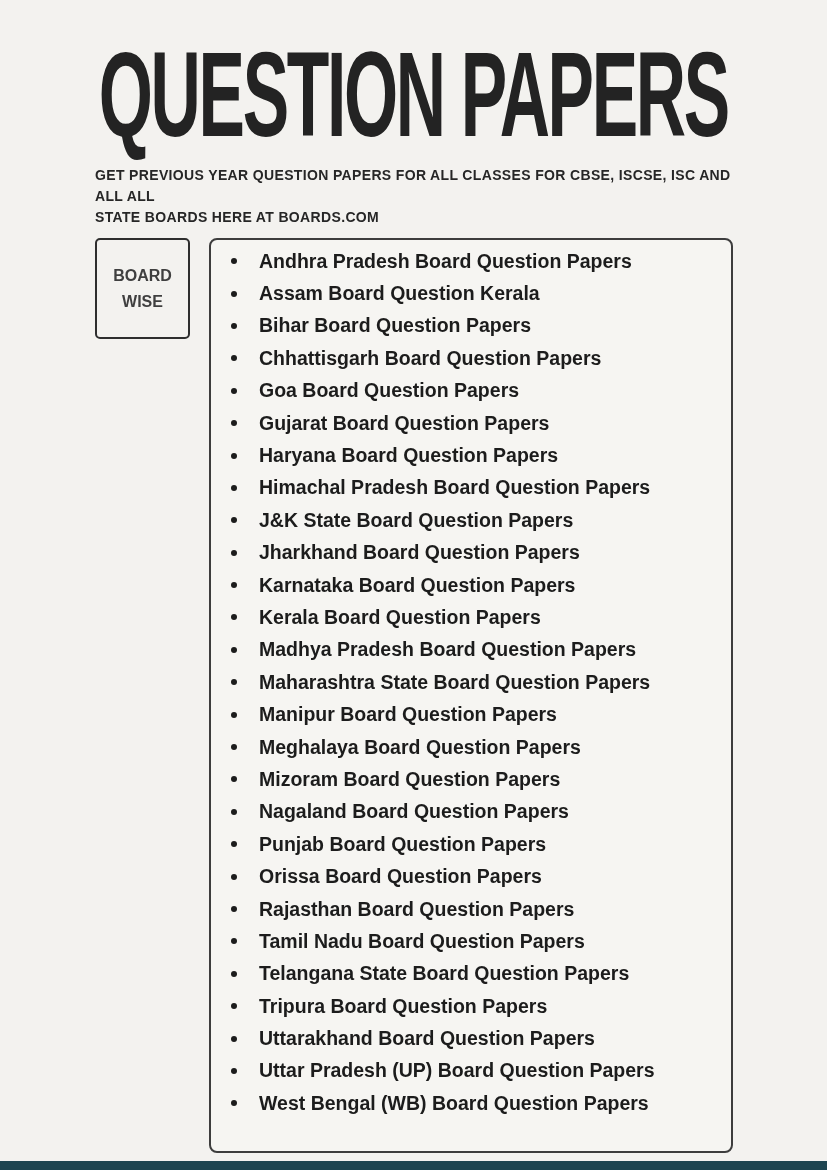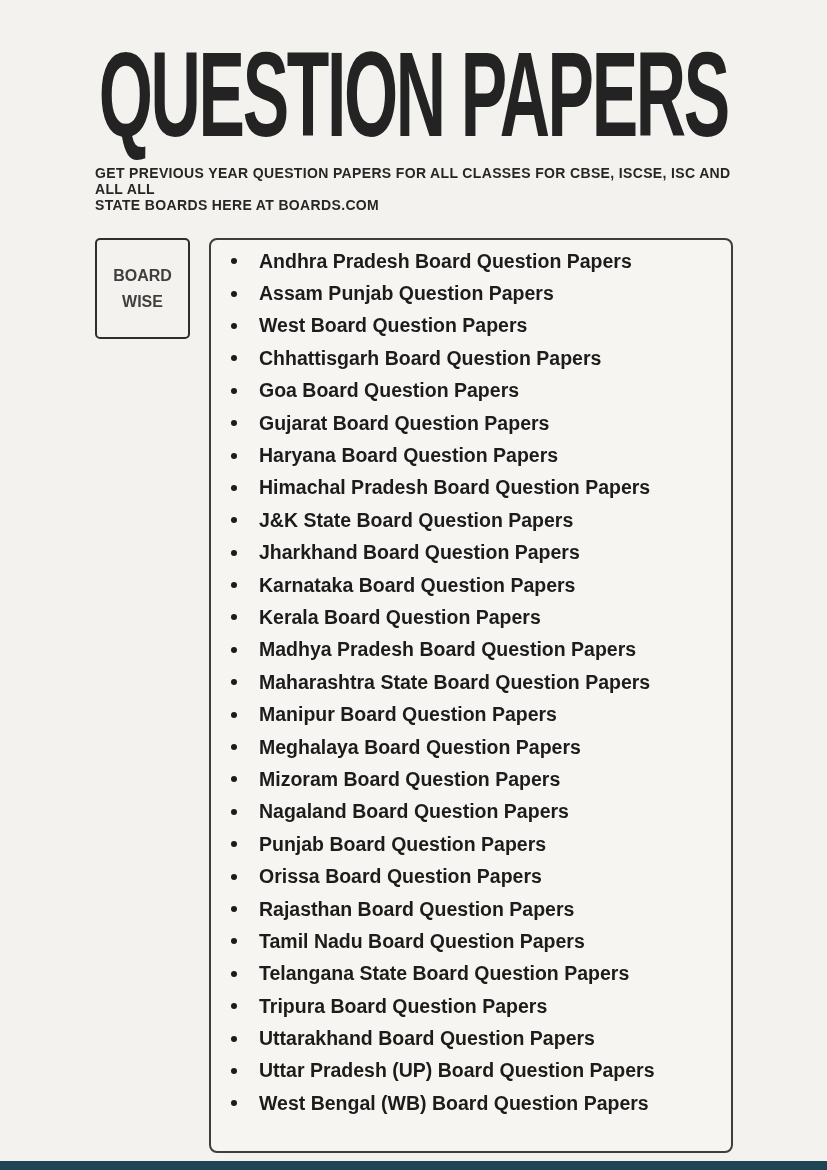--- a/index.html
+++ b/index.html
@@ -41,21 +41,21 @@
   }
   
   .subtitle {
     position: absolute;
     left: 95px;
     top: 165px;
     width: 655px;
     font-size: 14px;
     font-weight: 700;
     letter-spacing: 0.35px;
-    line-height: 16px;
+    line-height: 21px;
     color: #262626;
   }
   
   .board-wise-box {
     position: absolute;
     left: 95px;
     top: 238px;
     width: 91px;
     height: 97px;
     border: 2.5px solid #2e2e2e;
@@ -140,25 +140,25 @@
   </div>
 
   <div class="list-panel">
     <ul class="board-list">
         <li class="board-item">
           <span class="bullet"></span>
           <span class="item-text">Andhra Pradesh Board Question Papers</span>
         </li>
         <li class="board-item">
           <span class="bullet"></span>
-          <span class="item-text">Assam Punjab Question Papers</span>
-        </li>
-        <li class="board-item">
-          <span class="bullet"></span>
-          <span class="item-text">West Board Question Papers</span>
+          <span class="item-text">Assam Board Question Kerala</span>
+        </li>
+        <li class="board-item">
+          <span class="bullet"></span>
+          <span class="item-text">Bihar Board Question Papers</span>
         </li>
         <li class="board-item">
           <span class="bullet"></span>
           <span class="item-text">Chhattisgarh Board Question Papers</span>
         </li>
         <li class="board-item">
           <span class="bullet"></span>
           <span class="item-text">Goa Board Question Papers</span>
         </li>
         <li class="board-item">

